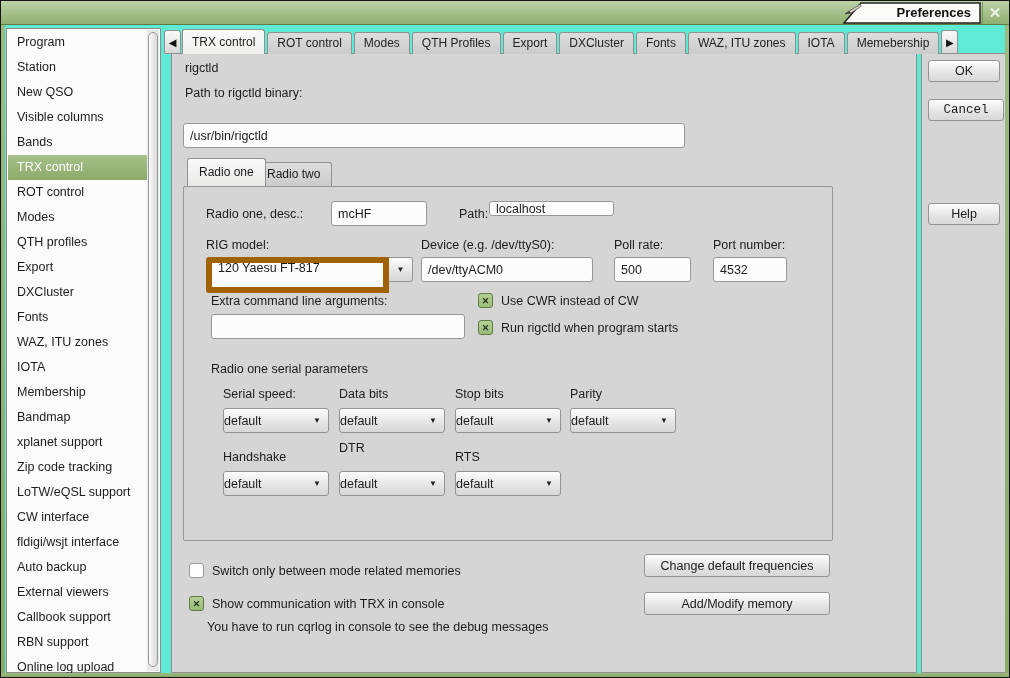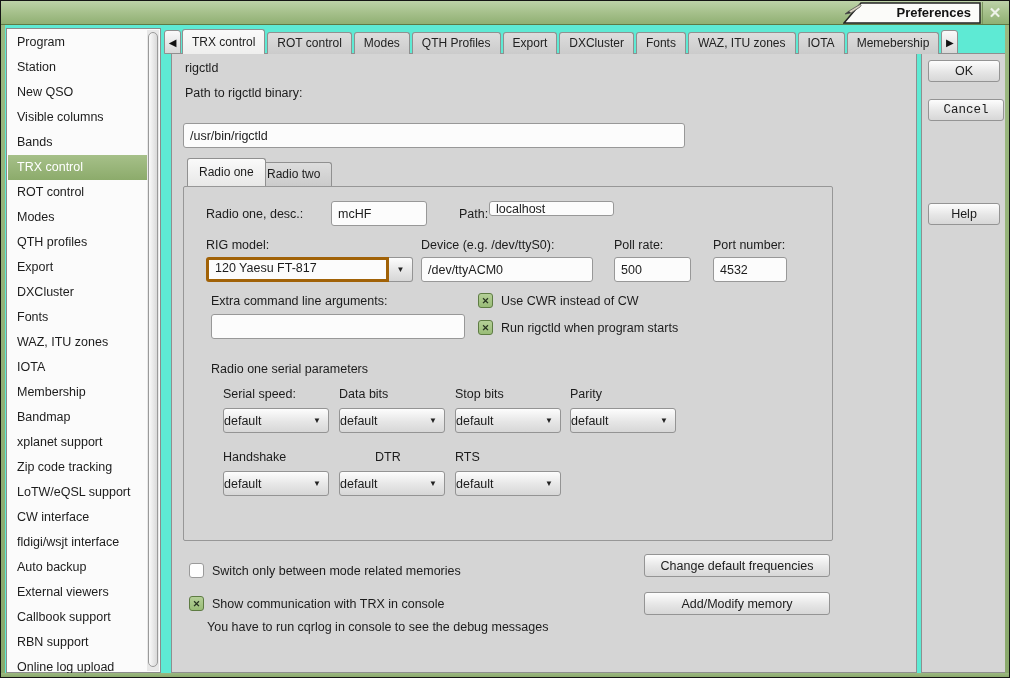--- a/index.html
+++ b/index.html
@@ -78,22 +78,22 @@
   .groupbox { position:absolute; left:182px; top:185px; width:650px; height:355px;
               border:1px solid #979797; border-radius:2px; background:#d5d5d5; }
 
   
   .dropdown { position:absolute; background:linear-gradient(#fdfdfd,#e6e6e6 55%,#d7d7d7);
               border:1px solid #949494; border-radius:3px; display:flex; align-items:center; }
   .dd-text { flex:1; padding-left:0; font-size:12.5px; }
   .dd-arrow { width:22px; text-align:center; font-size:8px; color:#222; }
 
   
-  .combo-field { position:absolute; background:#fcfcfc; border:3px solid #a16207;
-                 border-radius:3px 0 0 3px; padding:1px 6px; display:flex; align-items:flex-start; }
+  .combo-field { position:absolute; background:#fcfcfc; border:6px solid #a16207;
+                 border-radius:3px 0 0 3px; padding:12px 6px; display:flex; align-items:flex-end; }
   .combo-btn { position:absolute; background:linear-gradient(#fdfdfd,#e6e6e6 55%,#d7d7d7);
                border:1px solid #949494; border-left:none; border-radius:0 3px 3px 0;
                display:flex; align-items:center; justify-content:center; font-size:8px; color:#222; }
 
   
   .check-row { position:absolute; display:flex; align-items:center; gap:8px; }
   .checkbox { width:15px; height:15px; border-radius:3px; display:flex; align-items:center;
               justify-content:center; font-size:9px; font-weight:bold; }
   .checkbox.checked { background:linear-gradient(#b4cf97,#99bc77); border:1px solid #5e7c43; color:#273321; }
   .checkbox.unchecked { background:#fdfdfd; border:1px solid #9a9a9a; color:transparent; }
@@ -254,21 +254,21 @@
     <div class="lbl" style="left: 569px; top: 386px;">Parity</div>
     <div class="dropdown" style="left: 569px; top: 407px; width: 106px; height: 25px;">
       <span class="dd-text">default</span>
       <span class="dd-arrow">▼</span>
     </div>
     <div class="lbl" style="left: 222px; top: 449px;">Handshake</div>
     <div class="dropdown" style="left: 222px; top: 470px; width: 106px; height: 25px;">
       <span class="dd-text">default</span>
       <span class="dd-arrow">▼</span>
     </div>
-    <div class="lbl" style="left: 338px; top: 449px; margin-left: 36px;">DTR</div>
+    <div class="lbl" style="left: 338px; top: 440px;">DTR</div>
     <div class="dropdown" style="left: 338px; top: 470px; width: 106px; height: 25px;">
       <span class="dd-text">default</span>
       <span class="dd-arrow">▼</span>
     </div>
     <div class="lbl" style="left: 454px; top: 449px;">RTS</div>
     <div class="dropdown" style="left: 454px; top: 470px; width: 106px; height: 25px;">
       <span class="dd-text">default</span>
       <span class="dd-arrow">▼</span>
     </div>
   </div>

